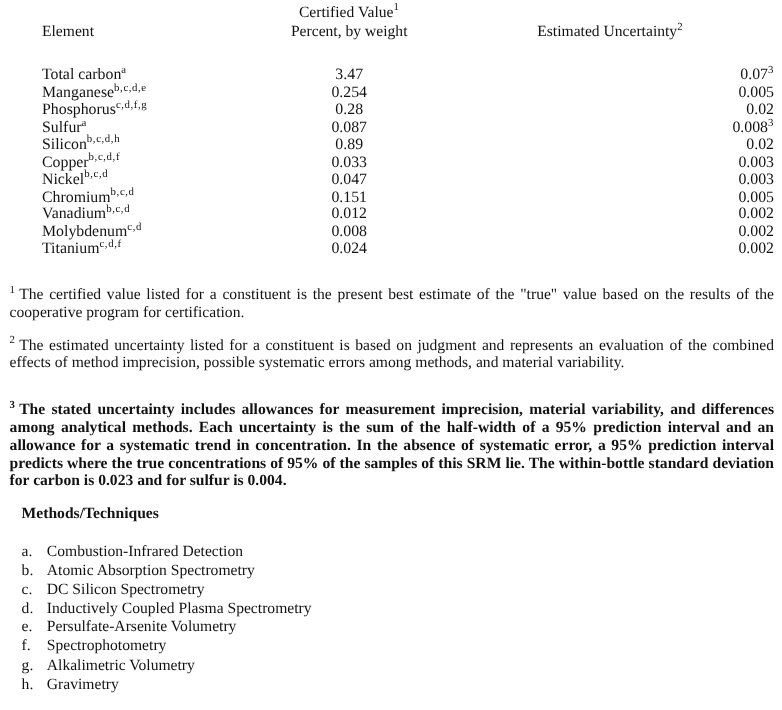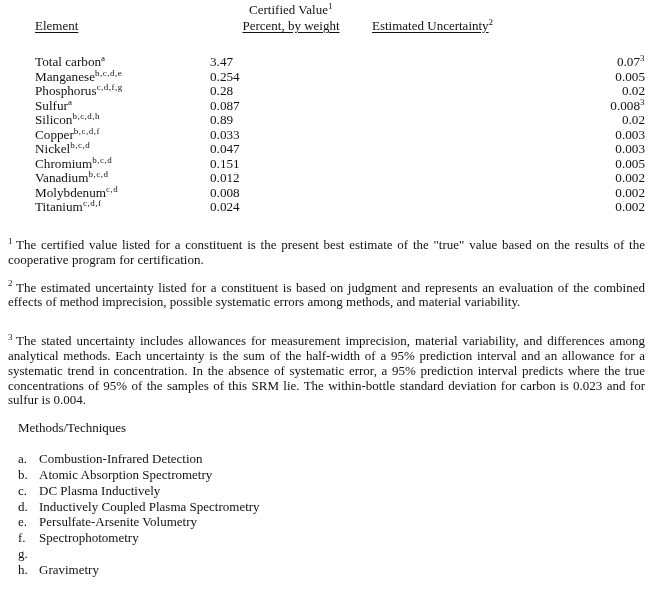--- a/index.html
+++ b/index.html
@@ -23,48 +23,47 @@
 
   
   .thead {
     display: grid;
     grid-template-columns: 202px 162px 1fr;
     align-items: end;
     margin-bottom: 21px;
   }
   .th-element { padding-left: 27px; }
   .th-certified { text-align: center; }
-  .th-uncert { text-align: left; }
+  .th-uncert { text-align: center; }
   .u {
-    text-decoration: underline;
     text-underline-offset: 2px;
   }
   .trows { }
   .trow {
     display: grid;
     grid-template-columns: 202px 162px 1fr;
     line-height: 14.55px;
     font-size: 13.2px;
   }
   .td-element { padding-left: 27px; white-space: nowrap; }
-  .td-value { }
+  .td-value { text-align: center; }
   .td-unc { text-align: right; }
 
   
   .footnotes { margin-top: 23px; }
   .footnotes p {
     line-height: 14.8px;
     text-align: justify;
     margin-bottom: 13px;
   }
-  .footnotes p.fn-2 { margin-top: 24px; margin-bottom: 12px; }
+  .footnotes p.fn-2 { margin-top: 24px; margin-bottom: 12px; font-weight: bold; }
   .footnotes p sup { margin-right: 3px; }
 
   
-  .methods-title { margin-top: 12px; padding-left: 10px; }
+  .methods-title { margin-top: 12px; padding-left: 10px; font-weight: bold; }
   .methods-list { margin-top: 15px; padding-left: 10px; list-style: none; }
   .method-item {
     display: flex;
     line-height: 15.8px;
   }
   .method-letter { width: 21px; flex: 0 0 21px; }
 </style>
 </head>
 <body>
 
@@ -166,40 +165,41 @@
         <span>Combustion-Infrared Detection</span>
     </li>
 
     <li class="method-item">
       <span class="method-letter">b.</span>
         <span>Atomic Absorption Spectrometry</span>
     </li>
 
     <li class="method-item">
       <span class="method-letter">c.</span>
-        <span>DC Plasma Inductively</span>
+        <span>DC Silicon Spectrometry</span>
     </li>
 
     <li class="method-item">
       <span class="method-letter">d.</span>
         <span>Inductively Coupled Plasma Spectrometry</span>
     </li>
 
     <li class="method-item">
       <span class="method-letter">e.</span>
         <span>Persulfate-Arsenite Volumetry</span>
     </li>
 
     <li class="method-item">
       <span class="method-letter">f.</span>
         <span>Spectrophotometry</span>
     </li>
 
     <li class="method-item">
       <span class="method-letter">g.</span>
+        <span>Alkalimetric Volumetry</span>
     </li>
 
     <li class="method-item">
       <span class="method-letter">h.</span>
         <span>Gravimetry</span>
     </li>
   </ul>
 
 </div>
 

